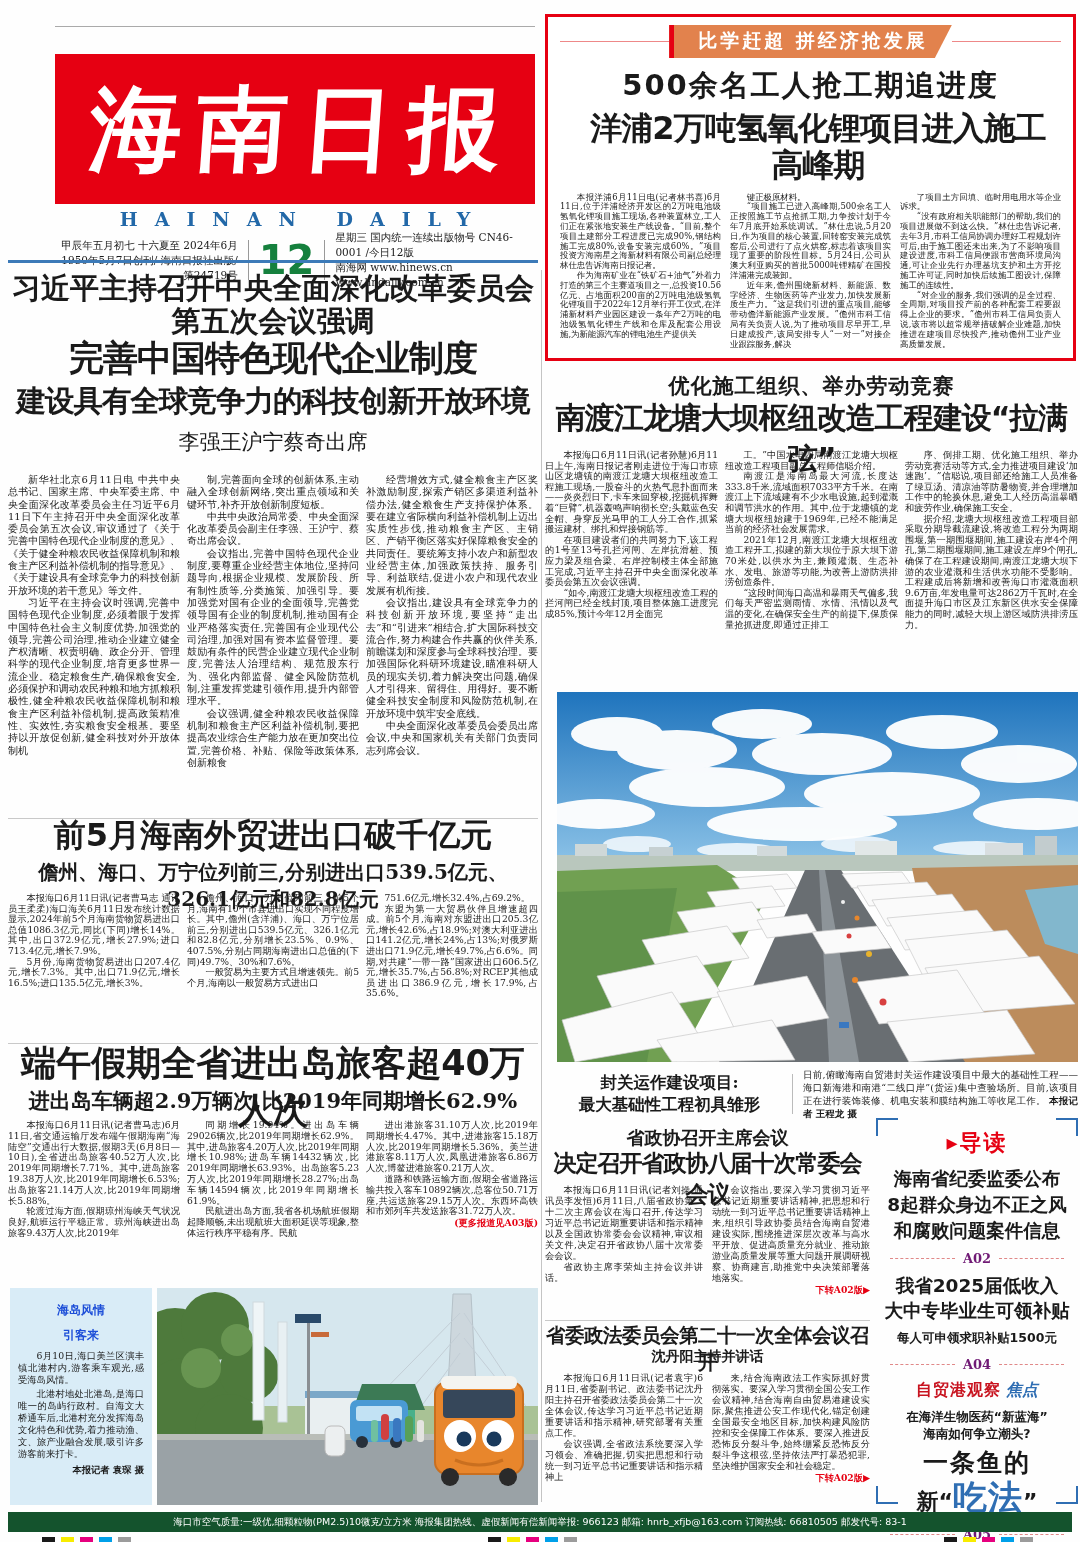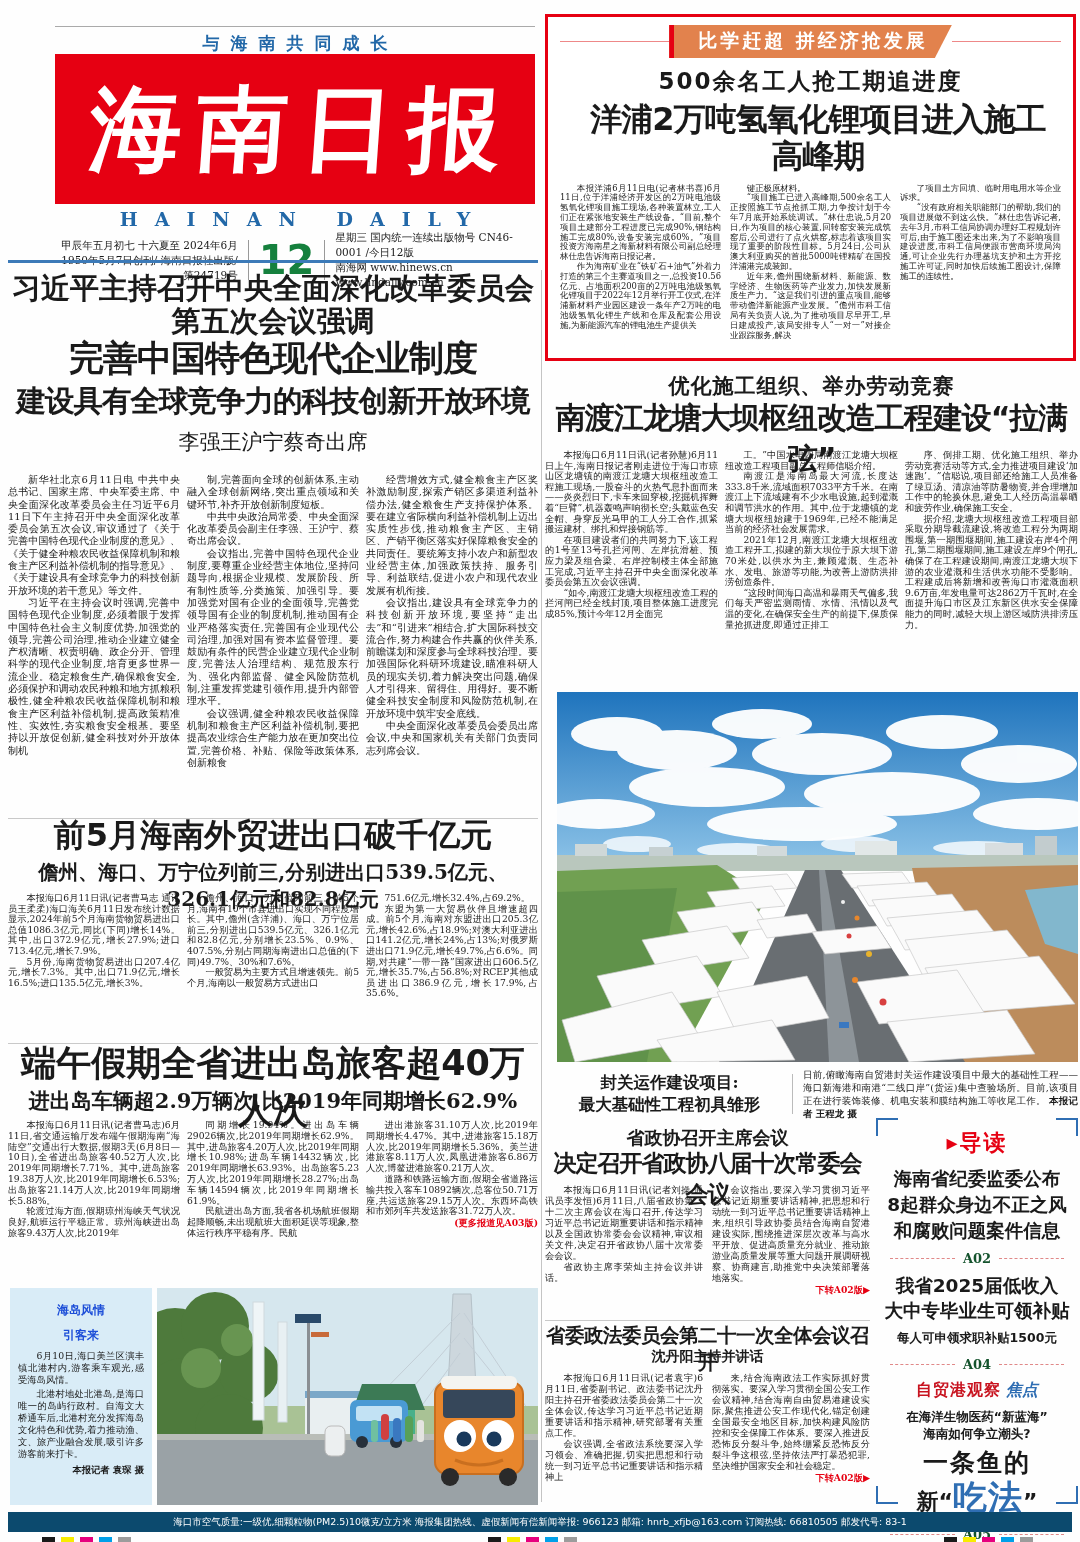--- a/index.html
+++ b/index.html
@@ -26,21 +26,21 @@
   .pagenum{font-size:40px;font-weight:bold;color:#15803d;line-height:40px;padding:0 10px;margin:0 10px;
            border-left:1px solid #999;border-right:1px solid #999;}
   .bluerule{left:8px;top:260px;width:530px;border-top:3px solid #3c7ab8;}
   .vdiv{left:541px;top:270px;height:1232px;border-left:1px solid #c4c4c4;}
   
   .leadbox{left:545px;top:14px;width:531px;height:347px;border:3px solid #e60012;background:#fff;box-sizing:border-box;padding:6px 12px;}
   .bannerrow{display:flex;align-items:center;margin-top:2px;}
   .bhl{flex:1;border-top:1px solid #e88;}
   .banner{background:#e2824d;color:#fff;font-size:19px;font-weight:bold;padding:3px 24px 4px;letter-spacing:3px;
           clip-path:polygon(0 0,100% 0,94% 100%,0 100%);border-left:5px solid #e60012;}
-  .leadkicker{font-size:23px;margin-top:8px;letter-spacing:2px;}
+  .leadkicker{font-size:29px;margin-top:8px;letter-spacing:2px;}
   .leadhead{font-size:32px;margin-top:4px;letter-spacing:-1px;line-height:1.15;margin-left:15px;}
   .leadcols{margin-top:9px;gap:9px;}
   .leadcols .col{width:161px;height:208px;font-size:8.4px;line-height:9.8px;}
   
   .xik{left:8px;top:272px;width:530px;font-size:29px;line-height:33px;letter-spacing:0px;}
   .xih1{left:8px;top:338px;width:530px;font-size:35px;line-height:40px;letter-spacing:-1px;}
   .xih2{left:8px;top:381px;width:530px;font-size:29.5px;line-height:40px;letter-spacing:-1px;}
   .xiby{left:8px;top:428px;width:530px;font-size:21px;}
   .xibody{left:8px;top:474px;width:530px;gap:7px;}
   .xibody .col{width:172px;height:330px;font-size:10px;line-height:12.3px;}
@@ -88,44 +88,43 @@
   .daodu{left:876px;top:1118px;width:202px;height:386px;box-sizing:border-box;padding:10px 8px;}
   .corner{position:absolute;width:20px;height:16px;border:0 solid #2f6eb3;}
   .c-tl{left:0;top:0;border-left-width:2px;border-top-width:2px;}
   .c-tr{right:0;top:0;border-right-width:2px;border-top-width:2px;}
   .c-bl{left:0;bottom:0;border-left-width:2px;border-bottom-width:2px;}
   .c-br{right:0;bottom:0;border-right-width:2px;border-bottom-width:2px;}
   .ddt{font-size:22px;letter-spacing:2px;}
   .ddi1{font-size:18.5px;line-height:26px;margin-top:8px;}
   .refrow{display:flex;align-items:center;margin:7px 6px;}
   .refl{flex:1;border-top:1px dashed #e08888;}
-  .reflab{color:#14532d;font-size:13px;font-weight:bold;padding:0 8px;}
+  .reflab{color:#701a75;font-size:13px;font-weight:bold;padding:0 8px;}
   .ddi2{font-size:18.5px;line-height:25px;margin-top:2px;}
   .ddi2s{font-size:12.5px;margin-top:2px;}
   .brandrow{margin-top:8px;font-size:16px;}
   .brand1{color:#c81420;font-weight:bold;letter-spacing:1px;}
   .brand2{color:#2f6eb3;font-weight:bold;font-style:italic;}
   .ddq{font-size:12.5px;line-height:17px;margin-top:7px;}
   .ddbig1{font-size:25px;margin-top:4px;letter-spacing:2px;}
   .ddbig2{font-size:22px;line-height:36px;}
   .chifa{font-size:34px;color:#2f6eb3;letter-spacing:1px;}
   
-  .footbar{left:8px;top:1512px;width:1064px;height:20px;background:#0c4a6e;color:#fff;font-size:9.5px;
+  .footbar{left:8px;top:1512px;width:1064px;height:20px;background:#14532d;color:#fff;font-size:9.5px;
            line-height:20px;text-align:center;font-family:"DejaVu Sans","Liberation Sans",sans-serif;}
   .marks{top:1537px;display:flex;gap:6px;}
   .mk{width:13px;height:9px;}
   .mk1{background:#1a1a1a}.mk2{background:#f8ec00}.mk3{background:#e6007e}.mk4{background:#00a0e9}.mk5{background:#9c9c9c}
 </style>
 </head>
 <body>
 
 <div class="page">
 
   <div class="abs topline"></div>
-  <div class="abs slogan ctr blue hei">与海南共同成长</div>
   <div class="abs redblock">
     <span class="calli">海南日报</span>
   </div>
   <div class="abs engname ctr blue">HAINAN DAILY</div>
   <div class="abs pubinfo">
     <div class="pub-l">
       <div>甲辰年五月初七 十六夏至  2024年6月</div>
       <div>1950年5月7日创刊/ 海南日报社出版/ 第24719号</div>
     </div>
     <div class="pagenum hei">12</div>
@@ -151,20 +150,21 @@
           <p class="para">作为海南矿业在“铁矿石+油气”外着力打造的第三个主赛道项目之一,总投资10.56亿元、占地面积200亩的2万吨电池级氢氧化锂项目于2022年12月举行开工仪式,在洋浦新材料产业园区建设一条年产2万吨的电池级氢氧化锂生产线和仓库及配套公用设施,为新能源汽车的锂电池生产提供关</p>
         </div>
       <div class="col">
           <p class="para">键正极原材料。</p>
           <p class="para">“项目施工已进入高峰期,500余名工人正按照施工节点抢抓工期,力争按计划于今年7月底开始系统调试。”林仕忠说,5月20日,作为项目的核心装置,回转窑安装完成筑窑后,公司进行了点火烘窑,标志着该项目实现了重要的阶段性目标。5月24日,公司从澳大利亚购买的首批5000吨锂精矿在国投洋浦港完成装卸。</p>
           <p class="para">近年来,儋州围绕新材料、新能源、数字经济、生物医药等产业发力,加快发展新质生产力。“这是我们引进的重点项目,能够带动儋洋新能源产业发展。”儋州市科工信局有关负责人说,为了推动项目尽早开工,早日建成投产,该局安排专人“一对一”对接企业跟踪服务,解决</p>
         </div>
       <div class="col">
           <p class="para">了项目土方回填、临时用电用水等企业诉求。</p>
           <p class="para">“没有政府相关职能部门的帮助,我们的项目进展做不到这么快。”林仕忠告诉记者,去年3月,市科工信局协调办理好工程规划许可后,由于施工图还未出来,为了不影响项目建设进度,市科工信局便跟市营商环境局沟通,可让企业先行办理基坑支护和土方开挖施工许可证,同时加快后续施工图设计,保障施工的连续性。</p>
+          <p class="para">“对企业的服务,我们强调的是全过程、全周期,对项目投产前的各种配套工程要跟得上企业的要求。”儋州市科工信局负责人说,该市将以超常规举措破解企业难题,加快推进在建项目尽快投产,推动儋州工业产业高质量发展。</p>
         </div>
     </div>
   </div>
 
   <div class="abs xik b hei ctr">习近平主持召开中央全面深化改革委员会第五次会议强调</div>
   <div class="abs xih1 b hei ctr">完善中国特色现代企业制度</div>
   <div class="abs xih2 b hei ctr">建设具有全球竞争力的科技创新开放环境</div>
   <div class="abs xiby ctr hei">李强王沪宁蔡奇出席</div>
   <div class="abs cols xibody">
     <div class="col">

